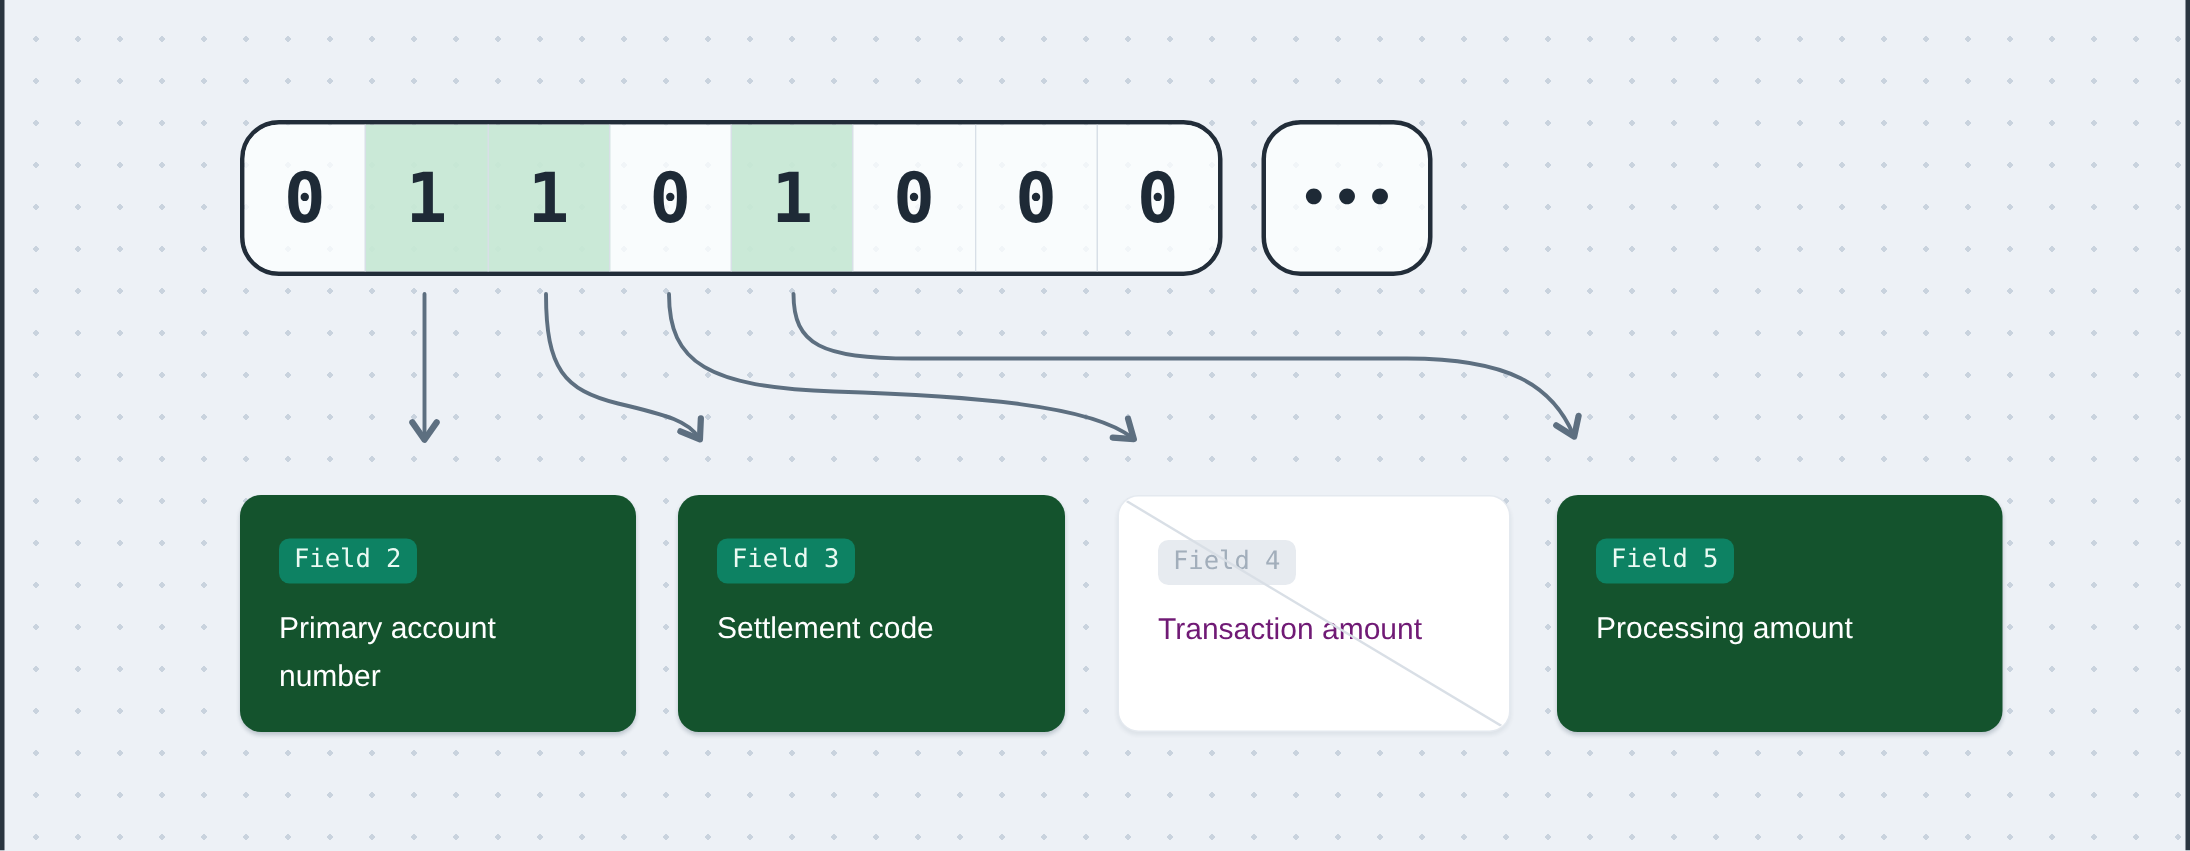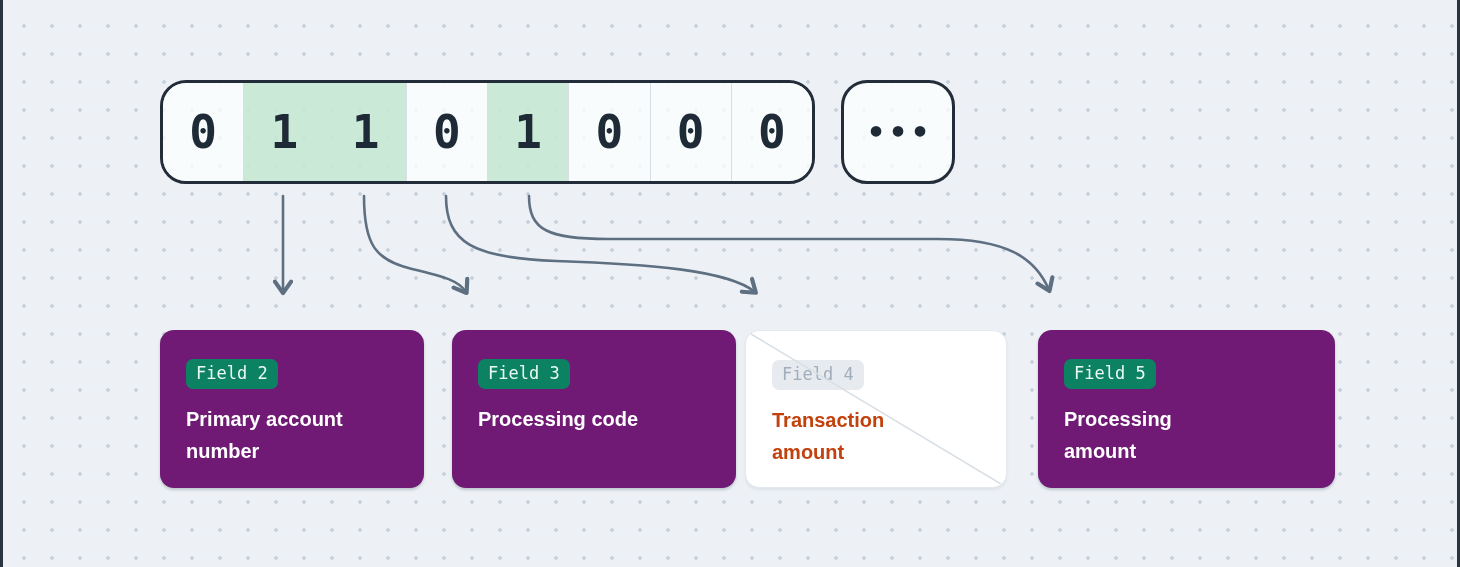--- a/index.html
+++ b/index.html
@@ -59,43 +59,43 @@
     pointer-events: none;
   }
 
   
   .card {
     position: absolute; top: 330px; height: 158px;
     border-radius: 14px; box-sizing: border-box;
     padding: 29px 26px 0;
   }
   .card.active {
-    background: #701a75;
+    background: #14532d;
     box-shadow: 0 2px 3px rgba(15, 40, 60, 0.22);
   }
   .card.disabled {
     background: #ffffff;
     border: 1px solid #e4e9ef;
     box-shadow: 0 2px 3px rgba(15, 40, 60, 0.07);
   }
   .badge {
     display: inline-block;
     font-family: "DejaVu Sans Mono", "Liberation Mono", monospace;
     font-size: 17px; font-weight: 500;
     padding: 4px 10px 6px; border-radius: 7px;
   }
   .card.active .badge { background: #0d8263; color: #eafaf3; }
   .card.disabled .badge { background: #e7ebf0; color: #a2aebb; }
   .label {
     margin-top: 14px;
-    font-size: 20px; font-weight: 700; line-height: 1.6;
+    font-size: 20px; font-weight: 400; line-height: 1.6;
     max-width: 182px;
   }
   .card.active .label { color: #ffffff; }
-  .card.disabled .label { color: #c2410c; }
+  .card.disabled .label { color: #701a75; }
   .slash {
     position: absolute; left: 0; top: 0;
     width: 100%; height: 100%;
     border-radius: 14px; pointer-events: none;
   }
 </style>
 </head>
 <body>
 
 <div class="frame-edge left"></div>
@@ -144,23 +144,23 @@
     <path d="M446,196 C446,242 472,258 556,261 C648,264 728,270 755,292" marker-end="url(#ah)"></path>
     <path d="M529,196 C529,230 548,239 608,239 L938,239 C1006,239 1035,257 1049,290" marker-end="url(#ah)"></path>
   </g>
 </svg>
 
 <div class="card active" style="left:160px; width:264px;">
   <span class="badge">Field 2</span>
   <div class="label">Primary account number</div>
 </div>
 
-<div class="card active" style="left:452px; width:284px;">
+<div class="card active" style="left:452px; width:258px;">
   <span class="badge">Field 3</span>
-  <div class="label">Processing code</div>
+  <div class="label">Settlement code</div>
 </div>
 
 <div class="card disabled" style="left:745px; width:262px;">
   <span class="badge">Field 4</span>
   <div class="label">Transaction amount</div>
   <svg class="slash" viewBox="0 0 100 100" preserveAspectRatio="none" xmlns="http://www.w3.org/2000/svg">
     <line x1="0" y1="0" x2="100" y2="100" stroke="#d9dfe6" stroke-width="1.6" vector-effect="non-scaling-stroke"></line>
   </svg>
 </div>
 

